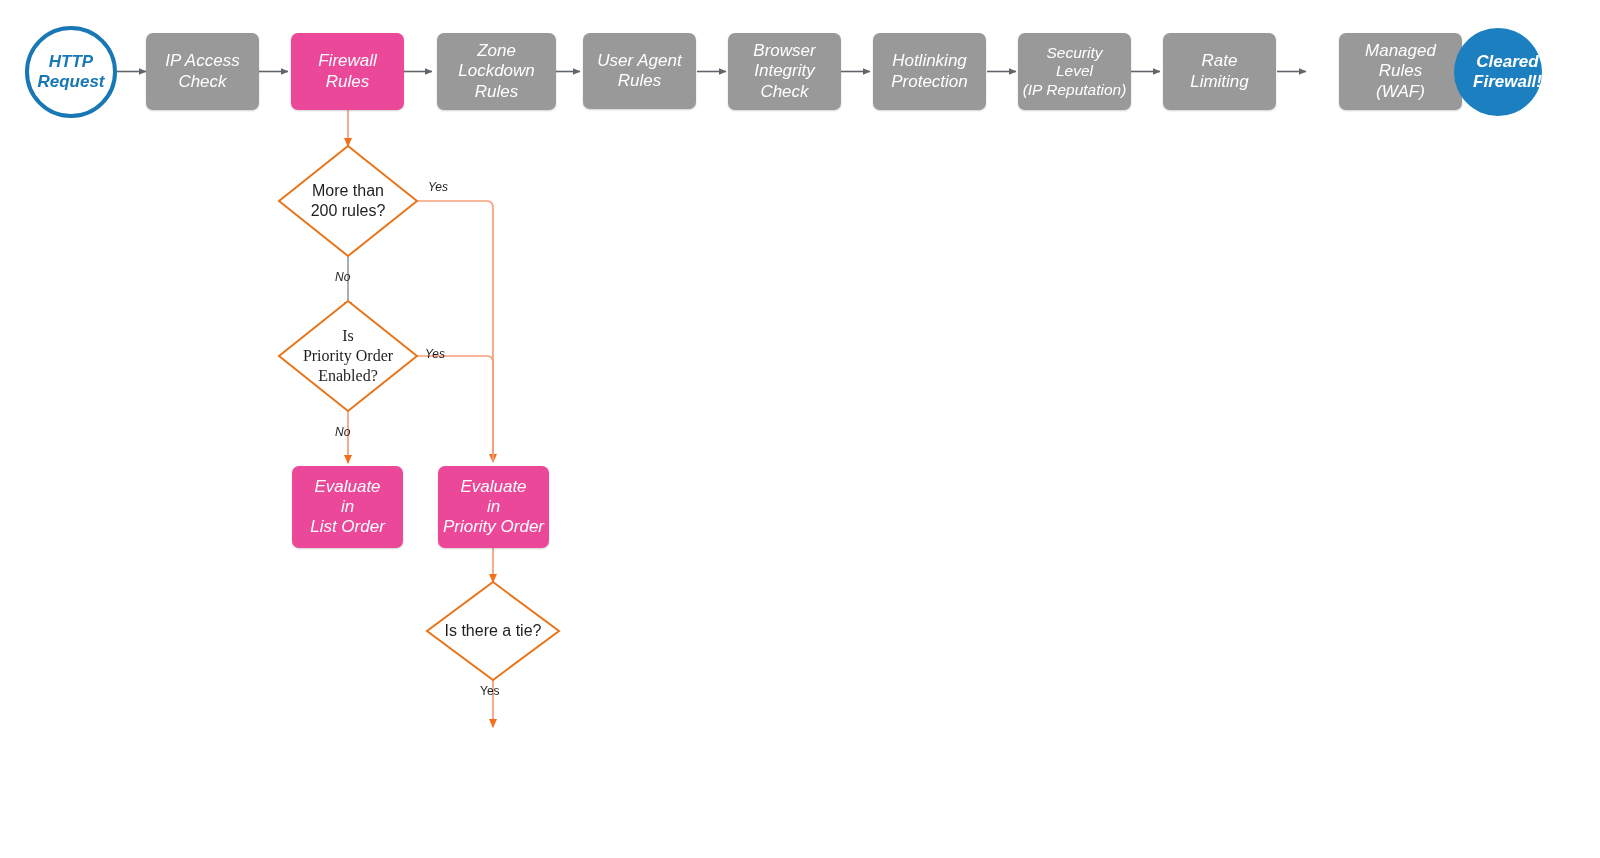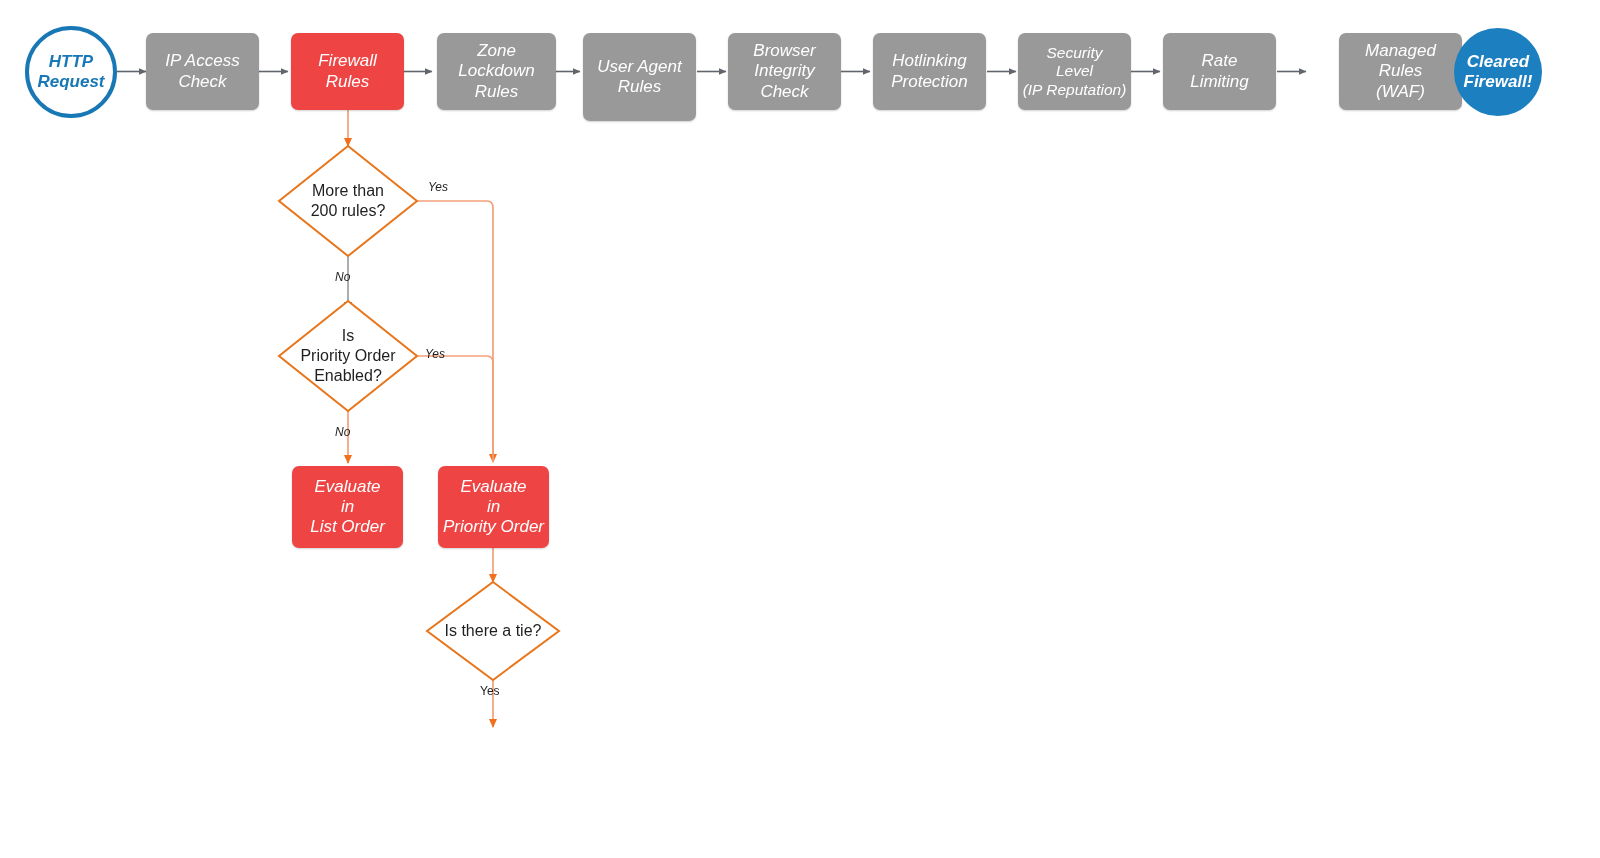--- a/index.html
+++ b/index.html
@@ -33,36 +33,37 @@
   }
 
   .proc {
     border-radius: 7px;
     font-style: italic;
     font-size: 17px;
     color: #ffffff;
     box-shadow: 0 1px 2px rgba(0,0,0,0.18);
   }
   .proc.grey   { background: #999999; }
-  .proc.orange { background: #ef4444; }
+  .proc.orange { background: #ec4899; }
 
   .terminator {
     border-radius: 50%;
     font-style: italic;
     font-weight: bold;
     font-size: 17px;
   }
   .terminator.hollow {
     background: #ffffff;
     border: 4px solid #1877b5;
     color: #1877b5;
   }
   .terminator.filled {
     background: #1b7fc0;
     color: #ffffff;
+    justify-content: flex-end;
   }
 
   
   .decision {
     position: absolute;
   }
   .decision .dlabel {
     position: absolute;
     left: 0; top: 0;
     width: 100%; height: 100%;
@@ -151,21 +152,21 @@
     <span style="white-space:pre-line;">Firewall
 Rules</span>
   </div>
 
   <div class="node proc grey" style="left:437px; top:33px; width:119px; height:77px;">
     <span style="white-space:pre-line;">Zone
 Lockdown
 Rules</span>
   </div>
 
-  <div class="node proc grey" style="left:583px; top:33px; width:113px; height:88px;">
+  <div class="node proc grey" style="left:583px; top:33px; width:113px; height:76px;">
     <span style="white-space:pre-line;">User Agent
 Rules</span>
   </div>
 
   <div class="node proc grey" style="left:873px; top:33px; width:113px; height:77px;">
     <span style="white-space:pre-line;">Hotlinking
 Protection</span>
   </div>
 
   <div class="node proc grey" style="left:728px; top:33px; width:113px; height:77px;">
@@ -195,21 +196,21 @@
     <span style="white-space:pre-line;">Cleared
 Firewall!</span>
   </div>
 
   <div class="decision" style="left:279px; top:146px; width:138px; height:110px;">
     <div class="dlabel" style="white-space:pre-line;">More than
 200 rules?</div>
   </div>
 
   <div class="decision" style="left:279px; top:301px; width:138px; height:110px;">
-    <div class="dlabel" style="white-space:pre-line;">Is
+    <div class="dlabel" style="white-space:pre-line;font-family:Liberation Serif, serif;">Is
 Priority Order
 Enabled?</div>
   </div>
 
   <div class="decision" style="left:427px; top:582px; width:132px; height:98px;">
     <div class="dlabel" style="white-space:pre-line;">Is there a tie?</div>
   </div>
 
   <div class="node proc orange" style="left:292px; top:466px; width:111px; height:82px;">
     <span style="white-space:pre-line;">Evaluate

